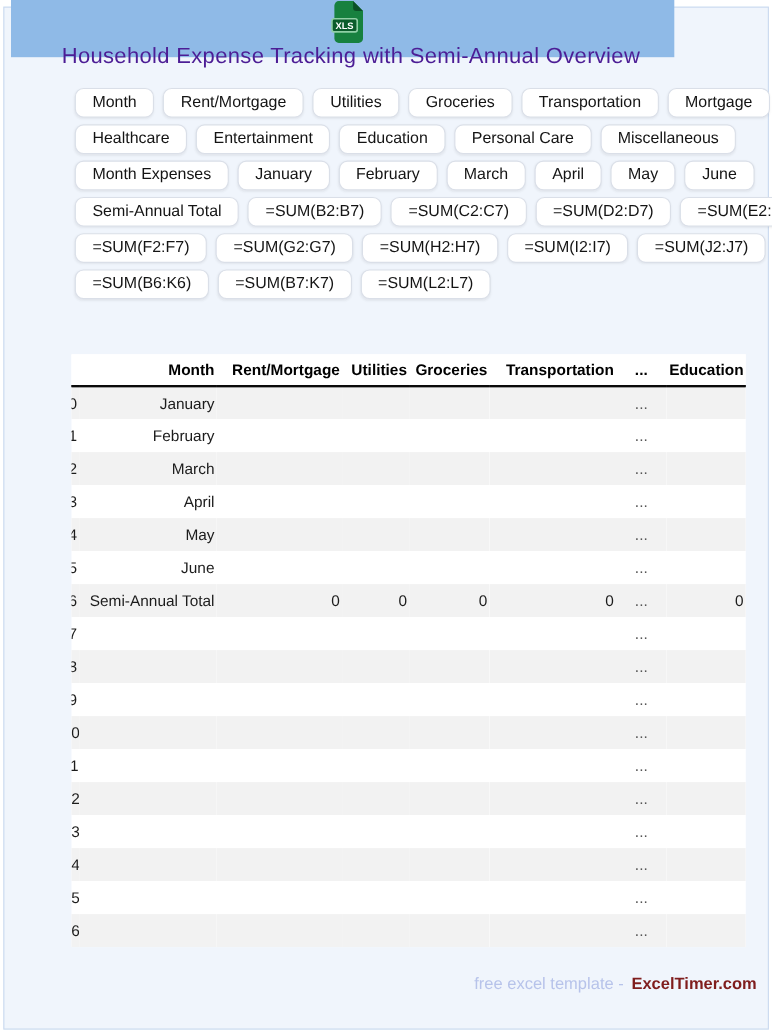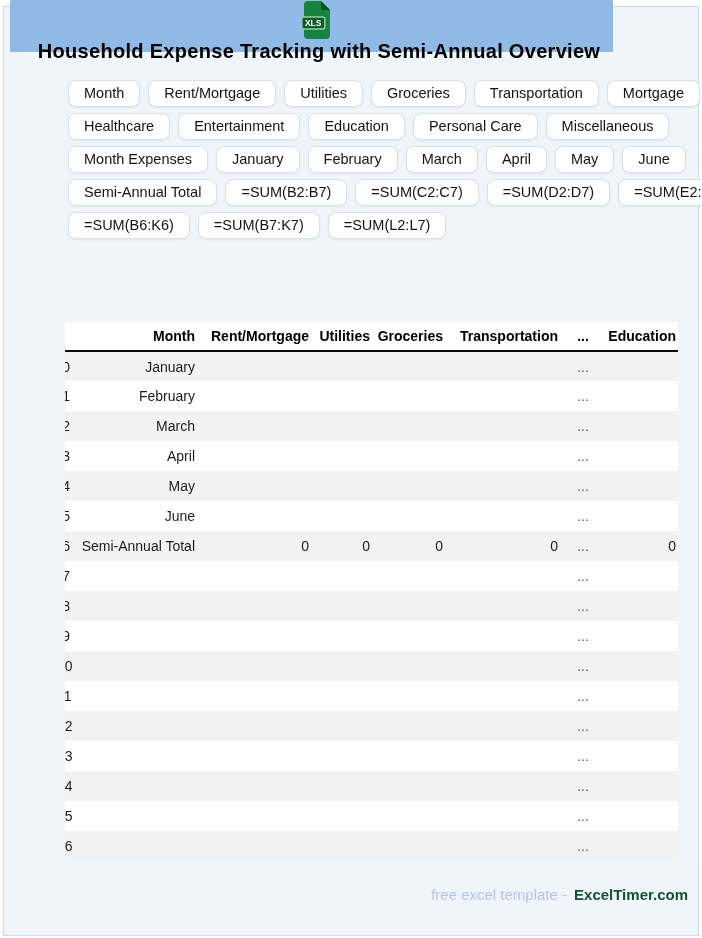--- a/index.html
+++ b/index.html
@@ -10,21 +10,21 @@
   .page-frame{
     position:absolute;left:3px;top:6px;right:3px;bottom:2px;
     border:1px solid #c9d9ef;background:#f0f5fc;
   }
   .banner{
     position:absolute;left:10px;top:0;width:603px;height:52px;
     background:#8fbae7;display:flex;align-items:center;z-index:5;flex-direction:column;
   }
   .xls-icon{margin-left:10px;flex:0 0 auto;display:block;}
   .banner-title{
-    color:#000000;font-size:20px;font-weight:700;letter-spacing:.3px;
+    color:#4c1d95;font-size:20px;font-weight:400;letter-spacing:.3px;
     margin-left:15px;white-space:nowrap;
   }
   .chips{position:absolute;left:68px;top:80px;width:610px;z-index:2;}
   .chip-row{display:flex;column-gap:8px;margin-bottom:6px;}
   .chip{
     background:#ffffff;border:1px solid #dadfe8;border-radius:8px;
     padding:0 15px;height:25px;line-height:25px;font-size:14.5px;color:#141414;
     white-space:nowrap;box-shadow:0 1px 2px rgba(60,64,67,.08);
   }
   .table-wrap{
@@ -43,21 +43,21 @@
   tr.stripe td{background:#f2f2f2;}
   .c0{width:17px;} .c1{width:125px;} .c2{width:114px;} .c3{width:61px;}
   .c4{width:73px;} .c5{width:115px;}
   .c6{width:46px;text-align:center;}
   .c7{width:72px;}
   td.c6{color:#555;}
   .footer{
     position:absolute;left:0;right:14px;top:886px;text-align:right;
     font-size:15px;color:#b7c3ea;z-index:2;
   }
-  .footer .brand{font-weight:bold;color:#14532d;margin-left:7px;}
+  .footer .brand{font-weight:bold;color:#7f1d1d;margin-left:7px;}
 </style>
 </head>
 <body>
 
 <div class="page-frame"></div>
 
 <div class="banner">
   <svg class="xls-icon" width="32" height="40" viewBox="0 0 32 40">
     <path d="M3 5 a4 4 0 0 1 4 -4 h13 l9 9 v25 a4 4 0 0 1 -4 4 H7 a4 4 0 0 1 -4 -4 z" fill="#17813f"></path>
     <path d="M20 1 l9 9 h-6 a3 3 0 0 1 -3 -3 z" fill="#0a4f26"></path>
@@ -93,20 +93,27 @@
       <div class="chip">June</div>
     </div>
     <div class="chip-row">
       <div class="chip">Semi-Annual Total</div>
       <div class="chip">=SUM(B2:B7)</div>
       <div class="chip">=SUM(C2:C7)</div>
       <div class="chip">=SUM(D2:D7)</div>
       <div class="chip">=SUM(E2:E7)</div>
     </div>
     <div class="chip-row">
+      <div class="chip">=SUM(F2:F7)</div>
+      <div class="chip">=SUM(G2:G7)</div>
+      <div class="chip">=SUM(H2:H7)</div>
+      <div class="chip">=SUM(I2:I7)</div>
+      <div class="chip">=SUM(J2:J7)</div>
+    </div>
+    <div class="chip-row">
       <div class="chip">=SUM(B6:K6)</div>
       <div class="chip">=SUM(B7:K7)</div>
       <div class="chip">=SUM(L2:L7)</div>
     </div>
   </div>
 
 <div class="table-wrap">
   <table>
     <thead>
         <tr>

